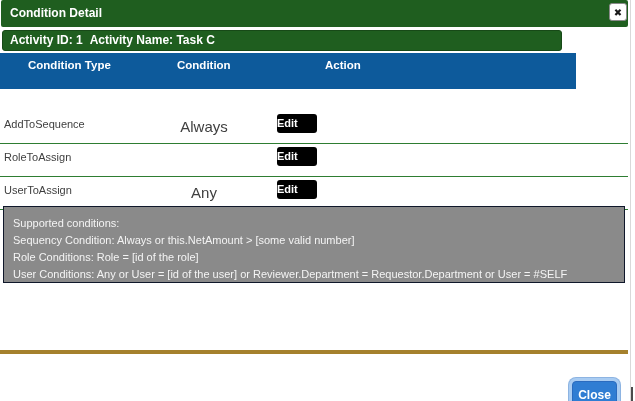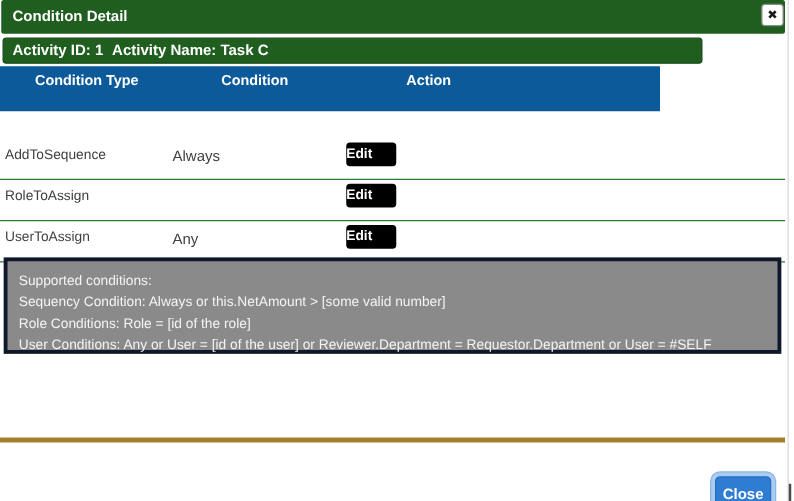--- a/index.html
+++ b/index.html
@@ -31,48 +31,48 @@
   .activity-bar {
     position:absolute; left:2px; top:30px; width:560px; height:21px;
     background:var(--green); border:1px solid #174917; border-radius:3px;
     color:#fff; font-size:12px; font-weight:bold; line-height:19px;
     padding-left:7px; white-space:nowrap;
   }
   .activity-bar .act-name { margin-left:7px; }
 
   
   .grid-header {
-    position:absolute; left:0; top:53px; width:528px; height:36px;
+    position:absolute; left:0; top:53px; width:576px; height:36px;
     background:var(--blue);
   }
   .grid-header .h {
     position:absolute; top:6px; color:#fff; font-size:11.5px; font-weight:bold;
   }
   .h1 { left:28px; } .h2 { left:177px; } .h3 { left:325px; }
 
   
   .rows { position:absolute; left:0; top:89px; width:628px;margin-top:22px; }
   .row {
     display:flex; width:628px; height:33px;
     border-bottom:1px solid var(--row-divider);
   }
   .row .c1 { width:135px; padding:7px 0 0 4px; font-size:11px; color:var(--text-dark); }
-  .row .c2 { width:135px; padding:7px 0 0 3px; font-size:12px; color:var(--text-dark); }
+  .row .c2 { width:135px; padding:7px 0 0 3px; font-size:15px; color:var(--text-dark);text-align:center; }
   .row .c3 { padding:2px 0 0 7px; }
   .edit-btn {
     width:40px; height:19px; background:var(--edit-bg); color:#fff;
     border:none; border-radius:3px; font-size:11px; font-weight:bold;
     text-align:left; line-height:19px; cursor:pointer;
     font-family:inherit;
   }
 
   
   .info-box {
     position:absolute; left:3px; top:206px; width:622px; height:77px;
-    background:var(--gray-box); border:3px solid #0f172a;
+    background:var(--gray-box); border:1px solid #0f172a;
     padding:8px 8px 0 9px; color:#f4f4f4; font-size:11px; line-height:17px;
   }
 
   
   .gold-rule { position:absolute; left:0; top:350px; width:628px; height:4px; background:var(--gold); }
   .close-btn {
     position:absolute; left:572px; top:381px; width:45px; height:27px;
     background:var(--close-bg);
     border:1px solid var(--close-border); border-radius:4px;
     box-shadow:0 0 0 3px var(--close-ring), 0 0 0 4px #8db4e2;

